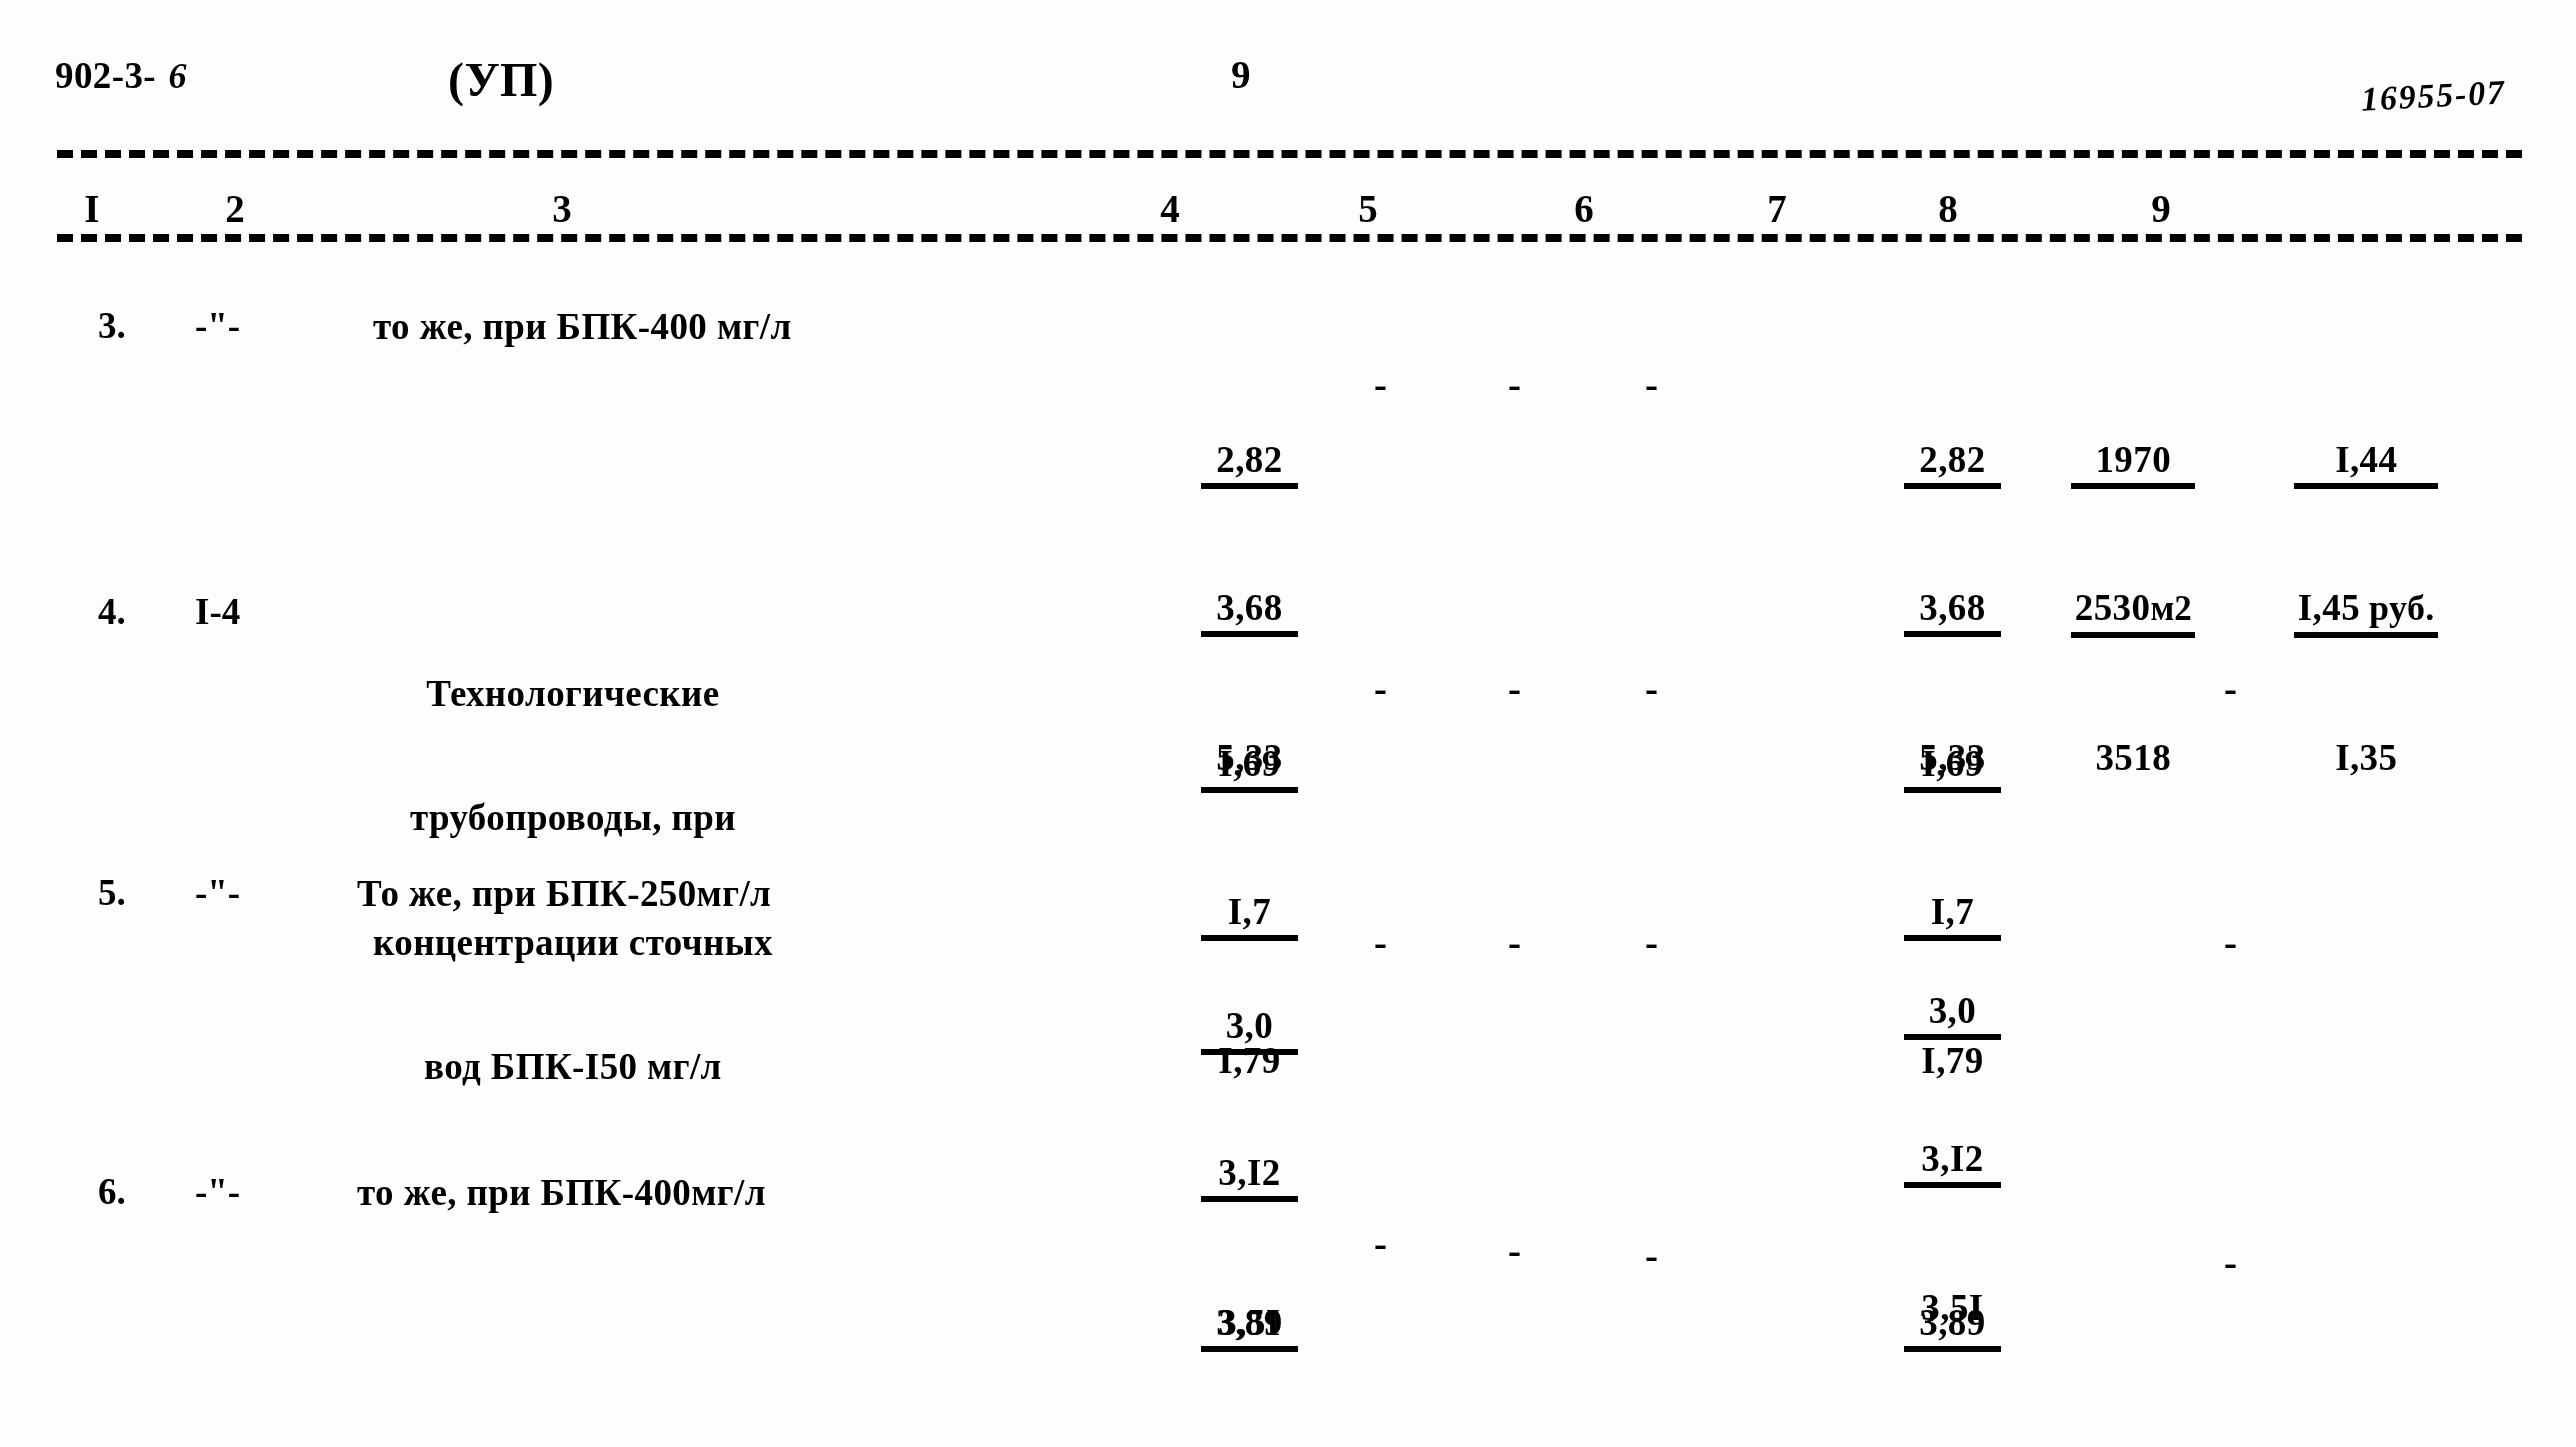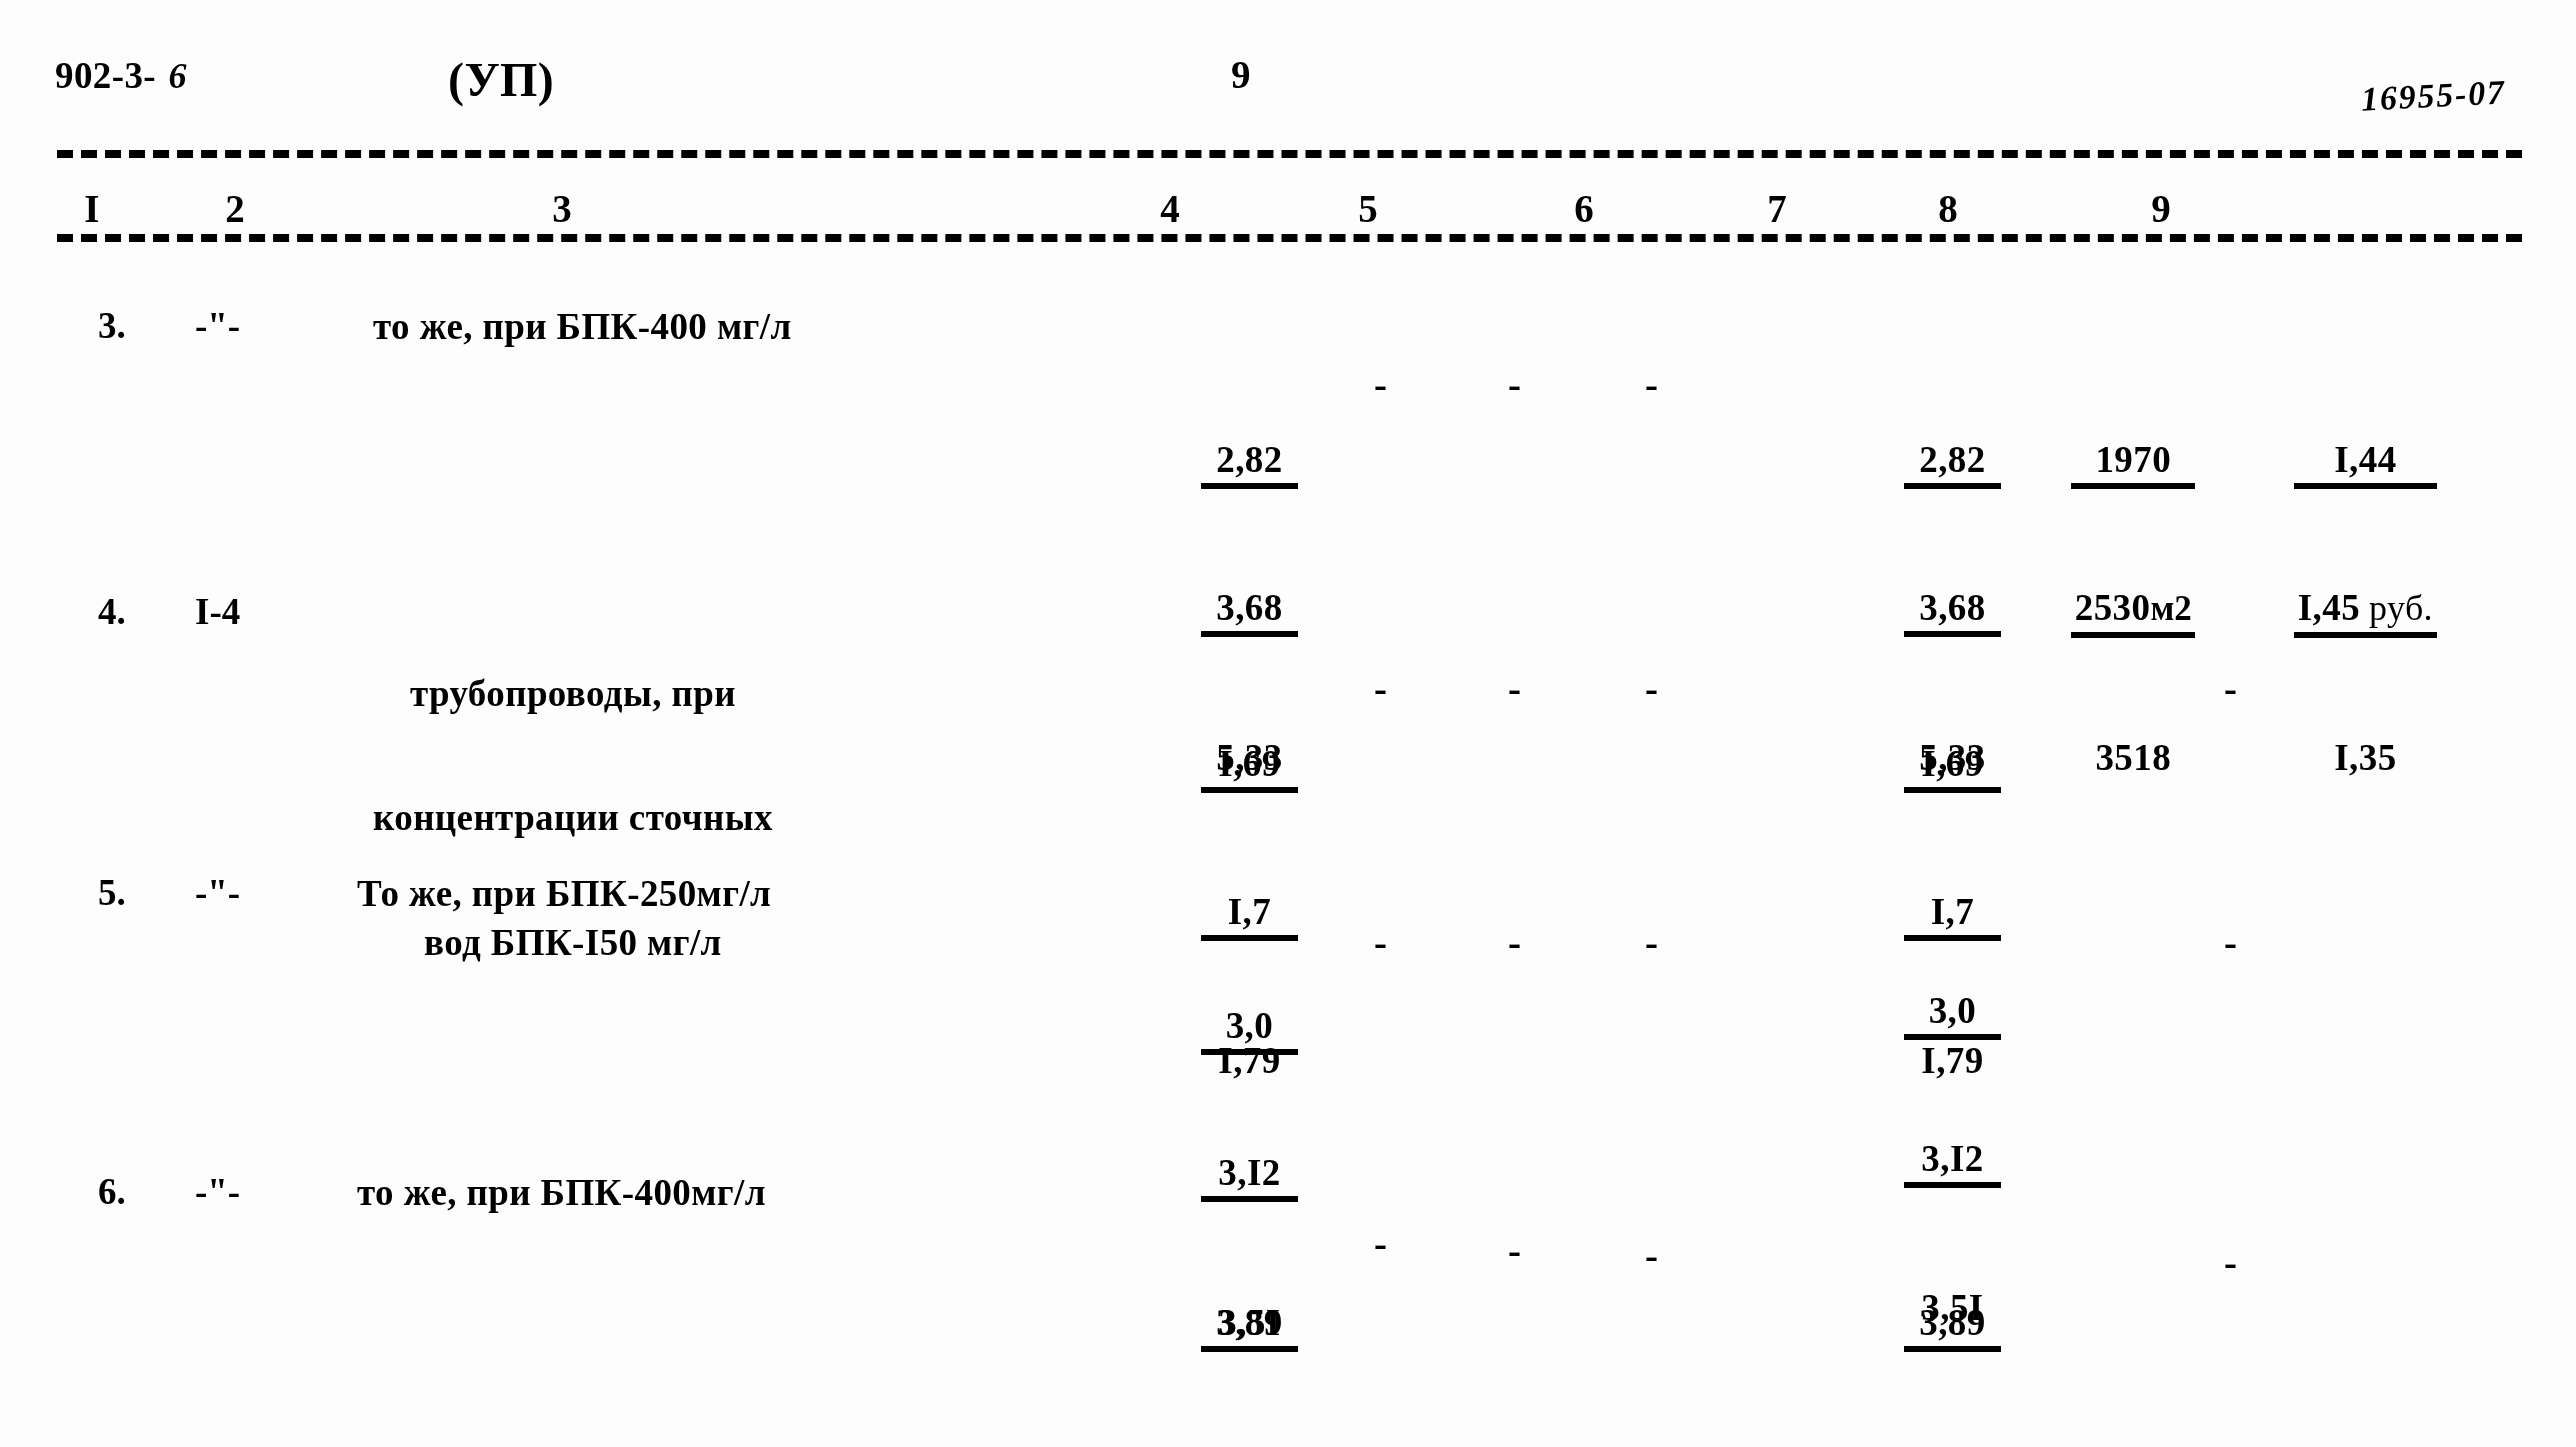--- a/index.html
+++ b/index.html
@@ -155,21 +155,21 @@
     text-align: center;
   }
 
   .unit-suffix {
     font-size: 35px;
     font-weight: bold;
     letter-spacing: 0;
   }
   .cur-suffix {
     font-size: 36px;
-    font-weight: normal;
+    font-weight: bold;
     padding-left: 9px;
     margin-top: 36px;
   }
 
   .desc-multiline {
     line-height: 1.12;
   }
 
   .dash-mark {
     position: absolute;
@@ -261,20 +261,21 @@
           <span class="v plain">I,35</span>
         </span>
       </div>
     </div>
 
     <div class="trow" style="top:313px;">
       <div class="idx" style="left:98px; top:9px;">4.</div>
       <div class="code" style="left:195px; top:9px;">I-4</div>
 
       <div class="cell desc-multiline" style="left:373px; top:9px;">
+        <div>Технологические</div>
         <div>трубопроводы, при</div>
         <div>концентрации сточных</div>
         <div>вод БПК-I50 мг/л</div>
       </div>
 
       <div class="cell num-col" style="left:1124px; top:25px;">
         <span class="stack">
           <span class="v ul">I,69</span>
           <span class="v ul">I,7</span>
           <span class="v plain">I,79</span>

